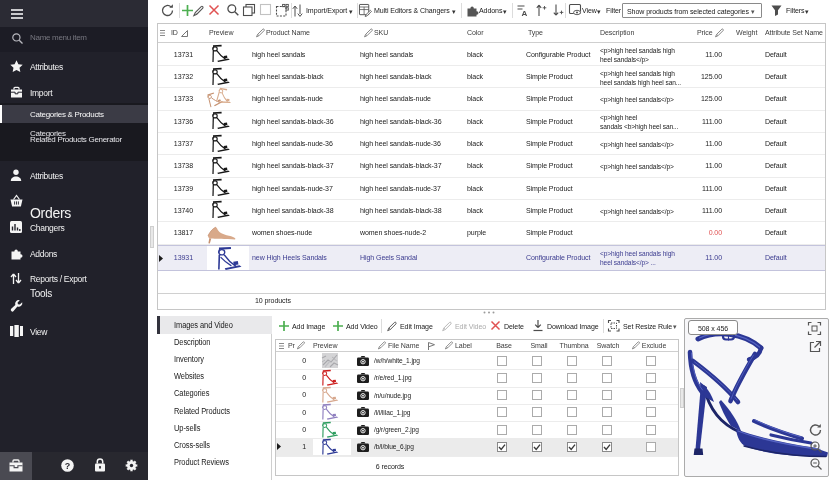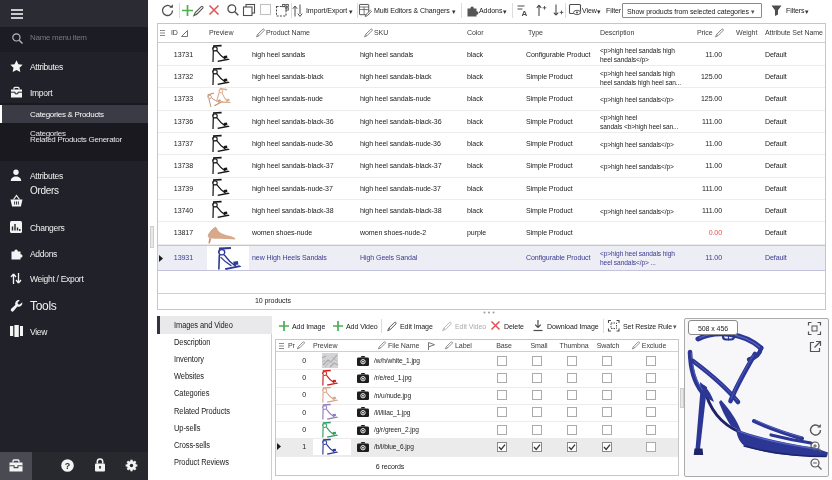--- a/index.html
+++ b/index.html
@@ -48,40 +48,40 @@
 <svg class="a" style="left:10px;top:169px;" width="12" height="12" viewBox="0 0 12 12">
     <circle cx="6" cy="3.2" r="2.7" fill="#f4f4f4"></circle>
     <path d="M0.8 12c0-3 2.3-4.6 5.2-4.6s5.2 1.6 5.2 4.6z" fill="#f4f4f4"></path>
   </svg>
 <span class="s" style="left:30px;top:171px;font-size:8.5px">Attributes</span>
 <svg class="a" style="left:10px;top:195px;" width="13" height="12" viewBox="0 0 13 12">
     <path d="M3.5 4.5 6.5 0.4 9.5 4.5" fill="none" stroke="#f4f4f4" stroke-width="1.2"></path>
     <path d="M0.5 4.5h12l-1.6 7h-8.8z" fill="#f4f4f4"></path>
     <path d="M4.6 6.4v3.2M6.5 6.4v3.2M8.4 6.4v3.2" stroke="#21212a" stroke-width="0.9"></path>
   </svg>
-<span class="s" style="left:30px;top:186px;font-size:10px">Orders</span>
+<span class="s" style="left:30px;top:208px;font-size:14px">Orders</span>
 <svg class="a" style="left:10px;top:221px;" width="12" height="12" viewBox="0 0 12 12">
     <rect x="0" y="0" width="12" height="12" rx="1.5" fill="#f4f4f4"></rect>
     <path d="M2.5 9.5V5.5M5 9.5V3M7.5 9.5V6.5" stroke="#21212a" stroke-width="1.4"></path>
     <circle cx="9.8" cy="9" r=".9" fill="#21212a"></circle>
   </svg>
 <span class="s" style="left:30px;top:223px;font-size:8.5px">Changers</span>
 <svg class="a" style="left:10px;top:247px;" width="13" height="13" viewBox="0 0 13 13">
     <path d="M1.5 4.5 H4.4 V4.2 a1.7 1.7 0 1 1 3.4 0 V4.5 H10.5 V7.3 h0.3 a1.7 1.7 0 1 1 0 3.4 h-0.3 V12.5 H1.5 Z" fill="#f4f4f4"></path>
   </svg>
 <span class="s" style="left:30px;top:249px;font-size:8.5px">Addons</span>
 <svg class="a" style="left:10px;top:272px;" width="12" height="13" viewBox="0 0 12 13">
     <path d="M3.5 12V2.5M3.5 2 1 5M3.5 2 6 5" stroke="#f4f4f4" stroke-width="1.3" fill="none"></path>
     <path d="M8.5 1v9.5M8.5 11 6 8M8.5 11 11 8" stroke="#f4f4f4" stroke-width="1.3" fill="none"></path>
   </svg>
-<span class="s" style="left:30px;top:274px;font-size:8.5px">Weight / Export</span>
+<span class="s" style="left:30px;top:274px;font-size:8.5px">Reports / Export</span>
 <svg class="a" style="left:10px;top:299px;" width="13" height="13" viewBox="0 0 13 13">
     <path d="M12.2 3.2a3.6 3.6 0 0 1-4.8 4.3L3.6 12a1.6 1.6 0 0 1-2.4-2.2l4.1-3.9a3.6 3.6 0 0 1 4.5-4.6L7.6 3.4l.3 1.9 1.9.3z" fill="#f4f4f4"></path>
   </svg>
-<span class="s" style="left:30px;top:301px;font-size:12px">Tools</span>
+<span class="s" style="left:30px;top:289px;font-size:10px">Tools</span>
 <svg class="a" style="left:10px;top:325px;" width="13" height="12" viewBox="0 0 13 12">
     <rect x="0" y="1" width="3.2" height="10" fill="#f4f4f4"></rect>
     <rect x="4.4" y="0" width="4.4" height="12" fill="#f4f4f4"></rect>
     <rect x="10" y="1" width="3" height="10" fill="#f4f4f4"></rect>
   </svg>
 <span class="s" style="left:30px;top:327px;font-size:8.5px">View</span>
 <div class="a" style="left:0px;top:452px;width:148px;height:28px;background:#28282f"></div>
 <div class="a" style="left:0px;top:452px;width:32px;height:28px;background:#4a4a52"></div>
 <svg class="a" style="left:9px;top:459px;" width="14" height="13" viewBox="0 0 14 13">
     <path d="M0.5 3.5h13v9H0.5z" fill="#f4f4f4"></path>

